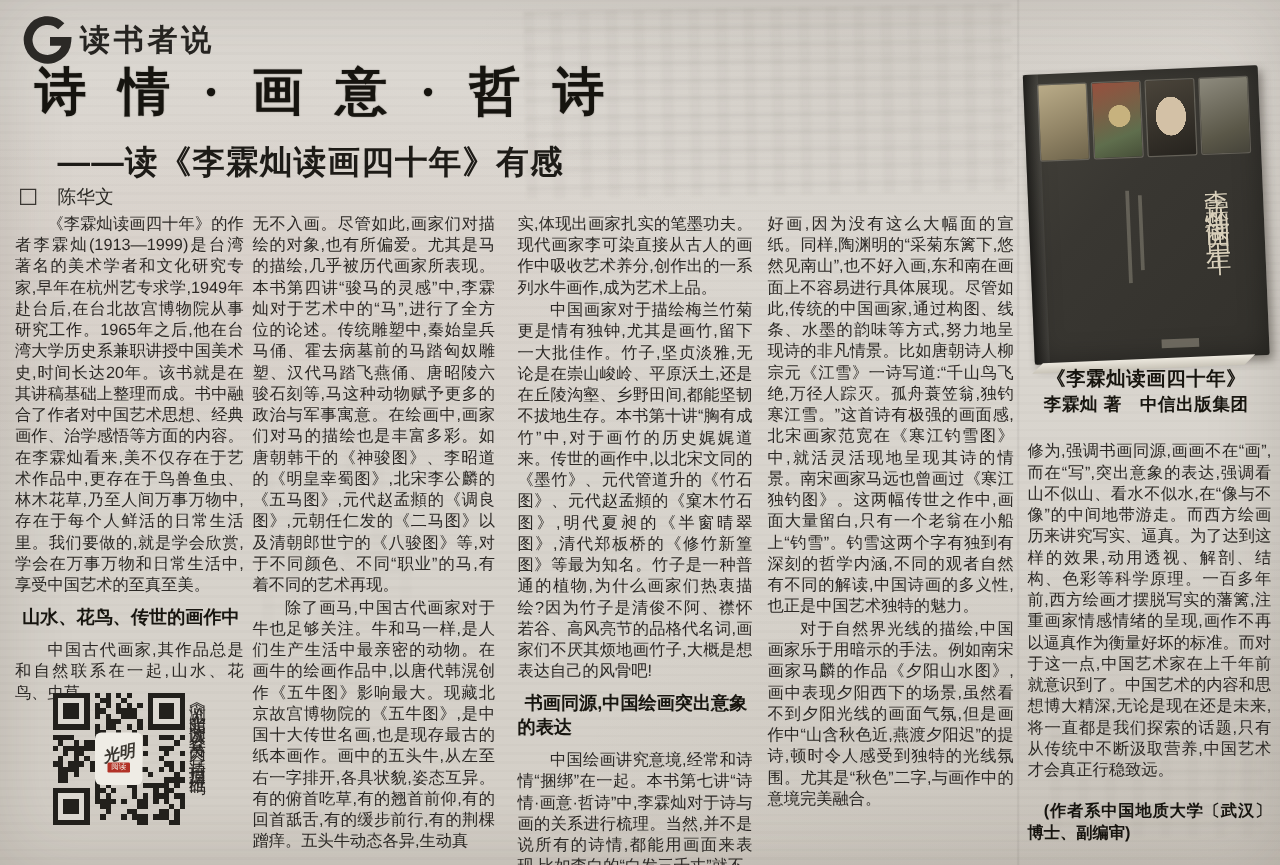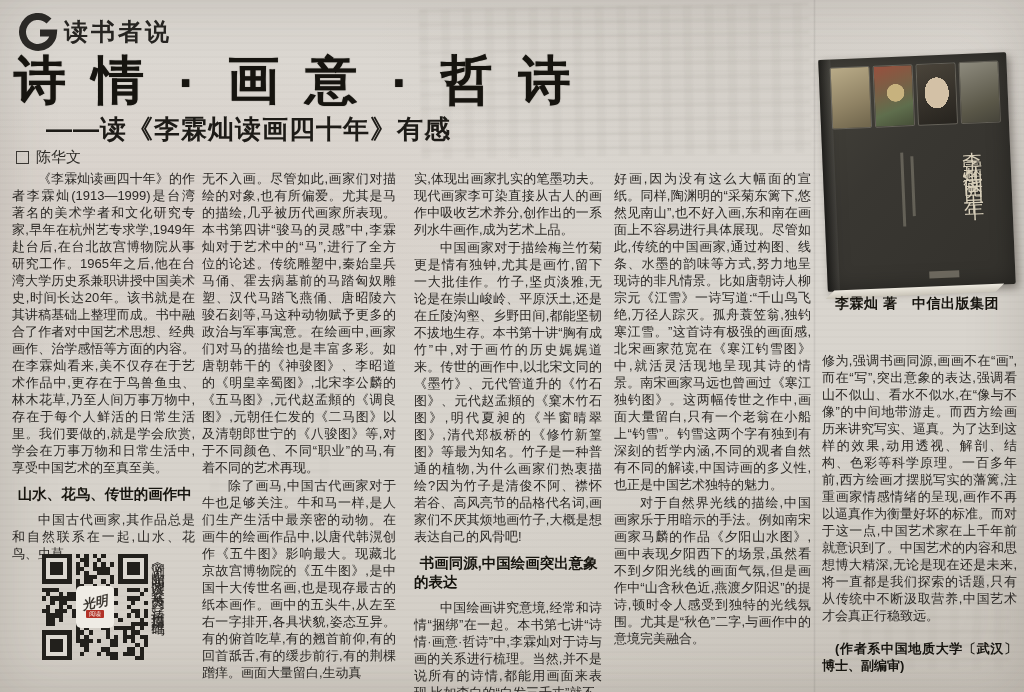--- a/index.html
+++ b/index.html
@@ -26,25 +26,25 @@
   .ghost.g3{left:840px;top:560px;width:170px;height:110px;opacity:.35;}
   .crease{position:absolute;left:813px;top:0;width:3px;height:100%;
     background:linear-gradient(90deg,transparent,rgba(0,0,0,.07),transparent);}
 
   
   .masthead{position:absolute;left:18px;top:12px;display:flex;align-items:center;gap:6px;}
   .glogo{width:40px;height:40px;display:block;}
   .section-label{font-size:24px;font-weight:bold;color:#262421;letter-spacing:3px;}
 
   
-  .title{position:absolute;left:14px;top:46px;font-size:52px;font-weight:900;
+  .title{position:absolute;left:28px;top:46px;font-size:41px;font-weight:900;
     letter-spacing:26px;color:#16140f;white-space:nowrap;
-    font-family:Liberation Mono, monospace;text-shadow:0 0 1px rgba(20,18,12,.6);}
+    font-family:Liberation Serif, serif;text-shadow:0 0 1px rgba(20,18,12,.6);}
   .subtitle{position:absolute;left:46px;top:112px;font-size:26px;font-weight:bold;color:#1d1b17;letter-spacing:1px;}
-  .byline{position:absolute;left:16px;top:148px;font-size:15px;color:#2c2a26;display:flex;align-items:center;gap:7px;}
+  .byline{position:absolute;left:16px;top:148px;font-size:15px;color:#2c2a26;display:flex;align-items:center;gap:17px;}
   .byline .box{display:inline-block;width:11px;height:11px;border:1.5px solid #3a3733;}
 
   
   .col{position:absolute;top:170px;font-size:13px;line-height:17px;text-align:justify;
     color:#2b2825;word-break:break-all;}
   .col .p{margin:0 0 1px 0;text-indent:2em;}
   .col .pc{margin:0 0 1px 0;text-indent:0;}
   .col .h{font-size:14.5px;line-height:19px;font-weight:bold;color:#17150f;
     margin:9px 0 7px 0;text-indent:.4em;text-align:left;}
   .col .credit{margin-top:16px;font-weight:bold;text-indent:1em;color:#16140f;}
@@ -123,21 +123,21 @@
   </div>
 
   <div class="col col1">
     <p class="p">《李霖灿读画四十年》的作者李霖灿(1913—1999)是台湾著名的美术学者和文化研究专家,早年在杭州艺专求学,1949年赴台后,在台北故宫博物院从事研究工作。1965年之后,他在台湾大学历史系兼职讲授中国美术史,时间长达20年。该书就是在其讲稿基础上整理而成。书中融合了作者对中国艺术思想、经典画作、治学感悟等方面的内容。在李霖灿看来,美不仅存在于艺术作品中,更存在于鸟兽鱼虫、林木花草,乃至人间万事万物中,存在于每个人鲜活的日常生活里。我们要做的,就是学会欣赏,学会在万事万物和日常生活中,享受中国艺术的至真至美。</p>
     <div class="h">山水、花鸟、传世的画作中</div>
     <p class="p">中国古代画家,其作品总是和自然联系在一起,山水、花鸟、虫草</p>
   </div>
 
   <div class="col col2">
     <p class="pc">无不入画。尽管如此,画家们对描绘的对象,也有所偏爱。尤其是马的描绘,几乎被历代画家所表现。本书第四讲“骏马的灵感”中,李霖灿对于艺术中的“马”,进行了全方位的论述。传统雕塑中,秦始皇兵马俑、霍去病墓前的马踏匈奴雕塑、汉代马踏飞燕俑、唐昭陵六骏石刻等,马这种动物赋予更多的政治与军事寓意。在绘画中,画家们对马的描绘也是丰富多彩。如唐朝韩干的《神骏图》、李昭道的《明皇幸蜀图》,北宋李公麟的《五马图》,元代赵孟頫的《调良图》,元朝任仁发的《二马图》以及清朝郎世宁的《八骏图》等,对于不同颜色、不同“职业”的马,有着不同的艺术再现。</p>
-    <p class="p">除了画马,中国古代画家对于牛也足够关注。牛和马一样,是人们生产生活中最亲密的动物。在画牛的绘画作品中,以唐代韩滉创作《五牛图》影响最大。现藏北京故宫博物院的《五牛图》,是中国十大传世名画,也是现存最古的纸本画作。画中的五头牛,从左至右一字排开,各具状貌,姿态互异。有的俯首吃草,有的翘首前仰,有的回首舐舌,有的缓步前行,有的荆棵蹭痒。画面大量留白,生动真</p>
+    <p class="p">除了画马,中国古代画家对于牛也足够关注。牛和马一样,是人们生产生活中最亲密的动物。在画牛的绘画作品中,以唐代韩滉创作《五牛图》影响最大。现藏北京故宫博物院的《五牛图》,是中国十大传世名画,也是现存最古的纸本画作。画中的五头牛,从左至右一字排开,各具状貌,姿态互异。有的俯首吃草,有的翘首前仰,有的回首舐舌,有的缓步前行,有的荆棵蹭痒。五头牛动态各异,生动真</p>
   </div>
 
   <div class="col col3">
     <p class="pc">实,体现出画家扎实的笔墨功夫。现代画家李可染直接从古人的画作中吸收艺术养分,创作出的一系列水牛画作,成为艺术上品。</p>
     <p class="p">中国画家对于描绘梅兰竹菊更是情有独钟,尤其是画竹,留下一大批佳作。竹子,坚贞淡雅,无论是在崇山峻岭、平原沃土,还是在丘陵沟壑、乡野田间,都能坚韧不拔地生存。本书第十讲“胸有成竹”中,对于画竹的历史娓娓道来。传世的画作中,以北宋文同的《墨竹》、元代管道升的《竹石图》、元代赵孟頫的《窠木竹石图》,明代夏昶的《半窗晴翠图》,清代郑板桥的《修竹新篁图》等最为知名。竹子是一种普通的植物,为什么画家们热衷描绘?因为竹子是清俊不阿、襟怀若谷、高风亮节的品格代名词,画家们不厌其烦地画竹子,大概是想表达自己的风骨吧!</p>
     <div class="h">书画同源,中国绘画突出意象的表达</div>
     <p class="p">中国绘画讲究意境,经常和诗情“捆绑”在一起。本书第七讲“诗情·画意·哲诗”中,李霖灿对于诗与画的关系进行梳理。当然,并不是说所有的诗情,都能用画面来表现,比如李白的“白发三千丈”就不</p>
   </div>
 
   <div class="col col4">
@@ -178,15 +178,16 @@
       <div class="thumb t3"></div>
       <div class="thumb t4"></div>
     </div>
     <div class="cover-sub"></div>
     <div class="cover-sub s2"></div>
     <div class="cover-title">李霖灿读画四十年</div>
     <div class="pubmark"></div>
     <div class="pages"></div>
   </div>
   <div class="book-caption">
+    <div class="l1">《李霖灿读画四十年》</div>
     <div class="l2">李霖灿 著　中信出版集团</div>
   </div>
 </div>
 
 </body></html>

